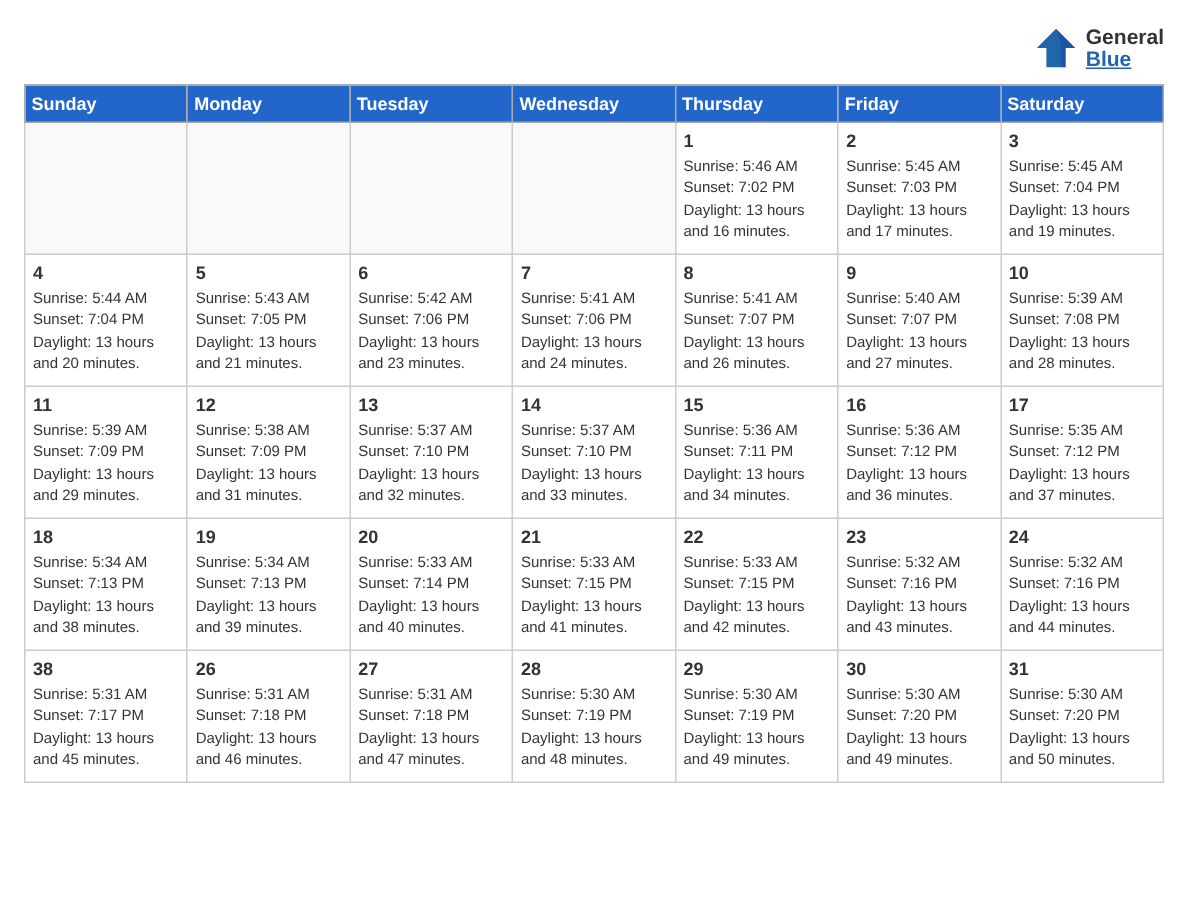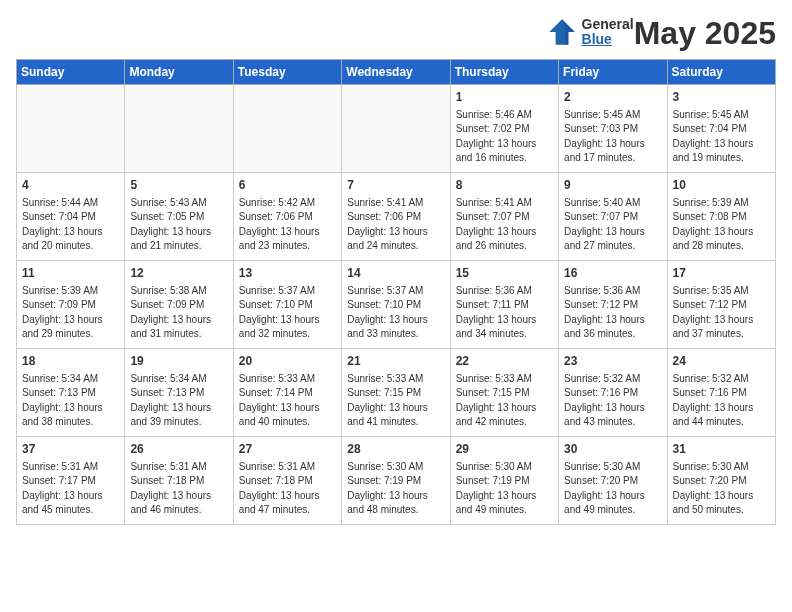--- a/index.html
+++ b/index.html
@@ -106,21 +106,20 @@
     <svg class="logo-icon" viewBox="0 0 40 40" xmlns="http://www.w3.org/2000/svg">
       <polygon points="20,4 36,20 28,20 28,36 12,36 12,20 4,20" fill="#2266aa"></polygon>
       <polygon points="20,4 36,20 28,20 28,36 24,36 24,16 20,4" fill="#1144aa" opacity="0.5"></polygon>
     </svg>
     <div class="logo-text">
       <span class="logo-general">General</span>
       <span class="logo-blue">Blue</span>
     </div>
   </div>
   <div class="title-area">
-    <div class="month-title">May 2025</div>
   </div>
 </div>
 
 <table>
   <thead>
     <tr>
     <th>Sunday</th>
         <th>Monday</th>
         <th>Tuesday</th>
         <th>Wednesday</th>
@@ -305,21 +304,21 @@
         <td>
           <span class="day-num">24</span>
           <div class="day-info" style="white-space: pre-line;">Sunrise: 5:32 AM
 Sunset: 7:16 PM
 Daylight: 13 hours
 and 44 minutes.</div>
         </td>
       </tr>
       <tr>
         <td>
-          <span class="day-num">37</span>
+          <span class="day-num">38</span>
           <div class="day-info" style="white-space: pre-line;">Sunrise: 5:31 AM
 Sunset: 7:17 PM
 Daylight: 13 hours
 and 45 minutes.</div>
         </td>
         <td>
           <span class="day-num">26</span>
           <div class="day-info" style="white-space: pre-line;">Sunrise: 5:31 AM
 Sunset: 7:18 PM
 Daylight: 13 hours

